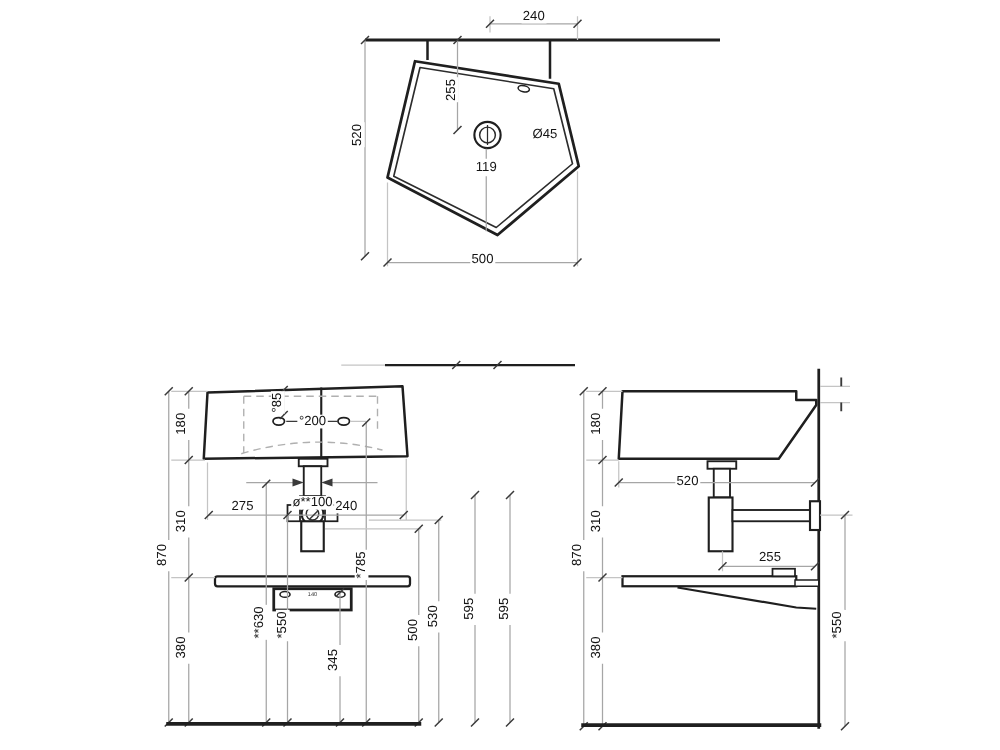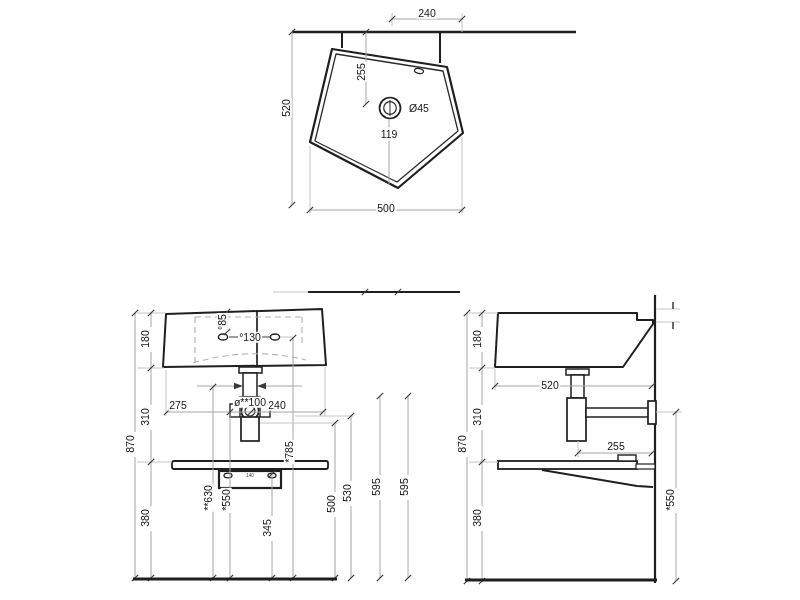--- a/index.html
+++ b/index.html
@@ -129,32 +129,32 @@
              M478.8,465.2 L485.2,458.8 M478.8,584.2 L485.2,577.8 M491.8,389.2 L498.2,382.8 M648.8,389.2 L655.2,382.8
              M574.8,456.2 L581.2,449.8 M648.8,456.2 L655.2,449.8 M672.8,415.2 L679.2,408.8 M672.8,584.2 L679.2,577.8"></path>
 
     <path d="M465,580 H657" stroke="#1f1f1f" stroke-width="3"></path>
   </g>
 </svg>
 
   <div class="lbl" style="left:427px;top:13px">240</div>
   <div class="lbl v" style="left:286px;top:108px">520</div>
   <div class="lbl v" style="left:361px;top:72px">255</div>
-  <div class="lbl" style="left:419px;top:108px">Ø45</div>
+  <div class="lbl" style="left:436px;top:108px">Ø45</div>
   <div class="lbl" style="left:389px;top:134px">119</div>
   <div class="lbl" style="left:386px;top:208px">500</div>
 
   <div class="lbl v" style="left:145px;top:339px">180</div>
   <div class="lbl v" style="left:145px;top:417px">310</div>
   <div class="lbl v" style="left:130px;top:444px">870</div>
   <div class="lbl v" style="left:145px;top:518px">380</div>
   <div class="lbl v" style="left:222px;top:322px">°85</div>
-  <div class="lbl" style="left:250px;top:337px">°130</div>
+  <div class="lbl" style="left:250px;top:337px">°200</div>
   <div class="lbl" style="left:250px;top:402px">ø**100</div>
-  <div class="lbl" style="left:178px;top:405px">275</div>
+  <div class="lbl" style="left:194px;top:405px">275</div>
   <div class="lbl" style="left:277px;top:405px">240</div>
   <div class="lbl v" style="left:289px;top:452px">*785</div>
   <div class="lbl v" style="left:208px;top:498px">**630</div>
   <div class="lbl v" style="left:226px;top:500px">*550</div>
   <div class="lbl v" style="left:267px;top:528px">345</div>
   <div class="lbl v" style="left:331px;top:504px">500</div>
   <div class="lbl v" style="left:347px;top:493px">530</div>
   <div class="lbl v" style="left:376px;top:487px">595</div>
   <div class="lbl v" style="left:404px;top:487px">595</div>
   <div class="lbl tiny" style="left:250px;top:476px">140</div>

